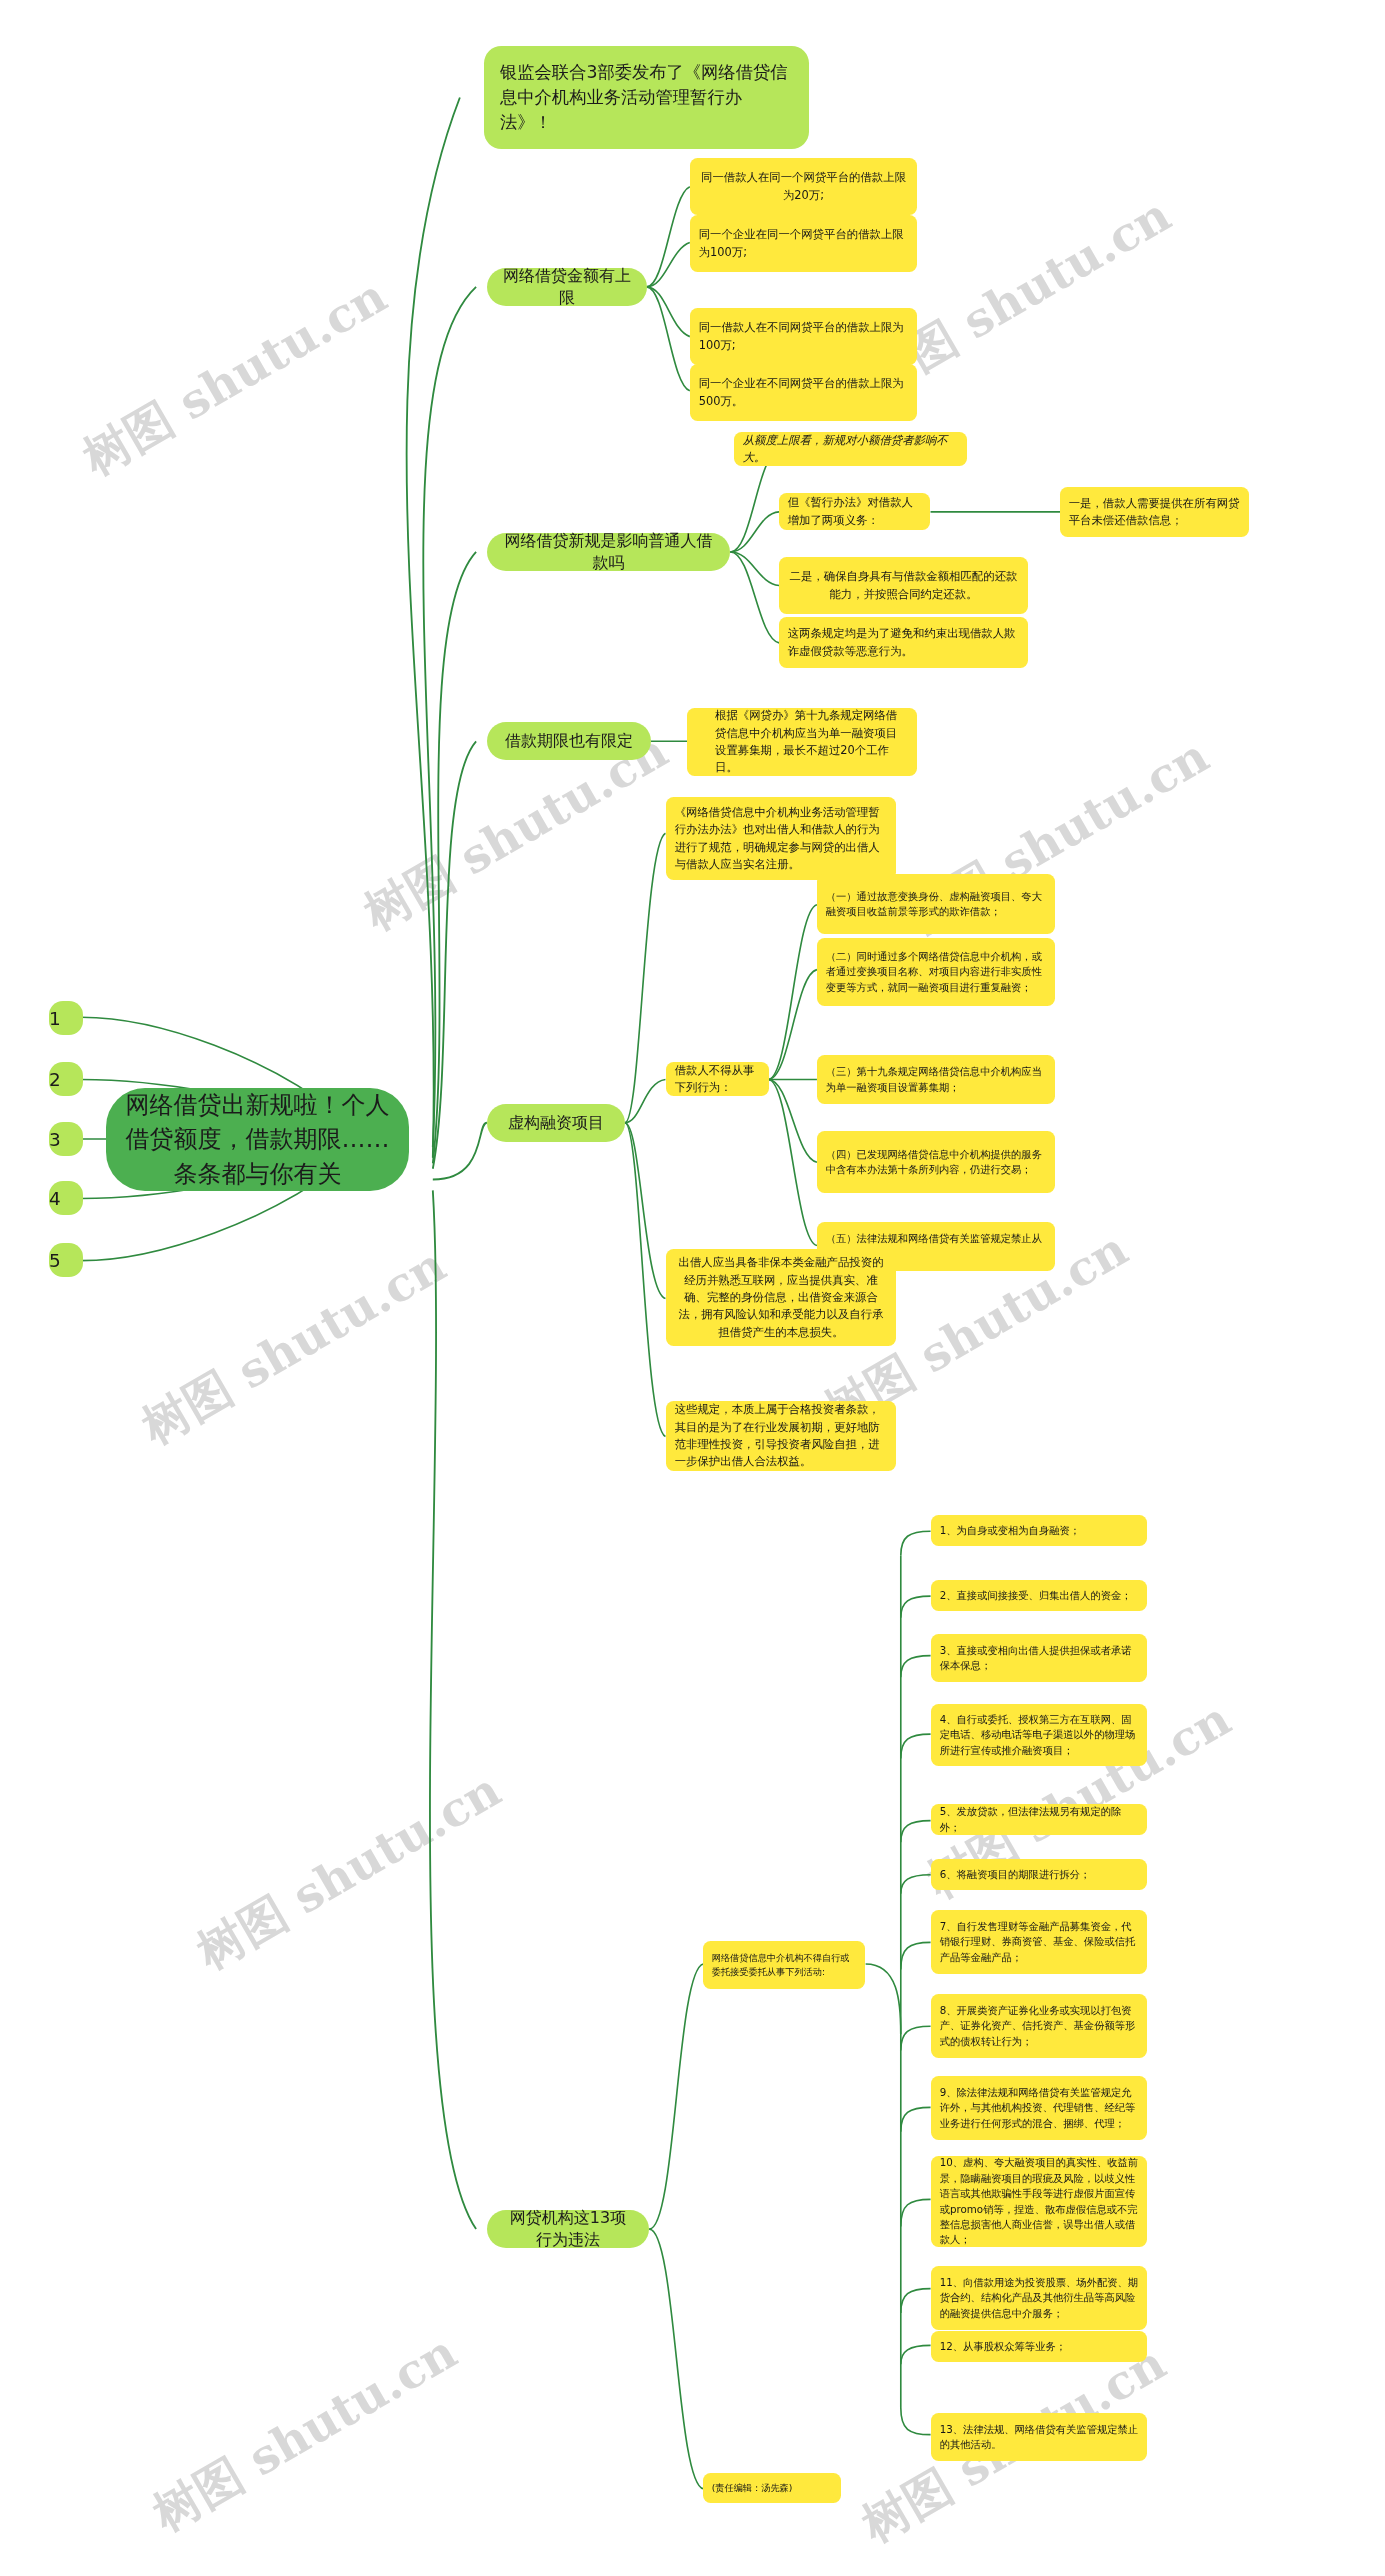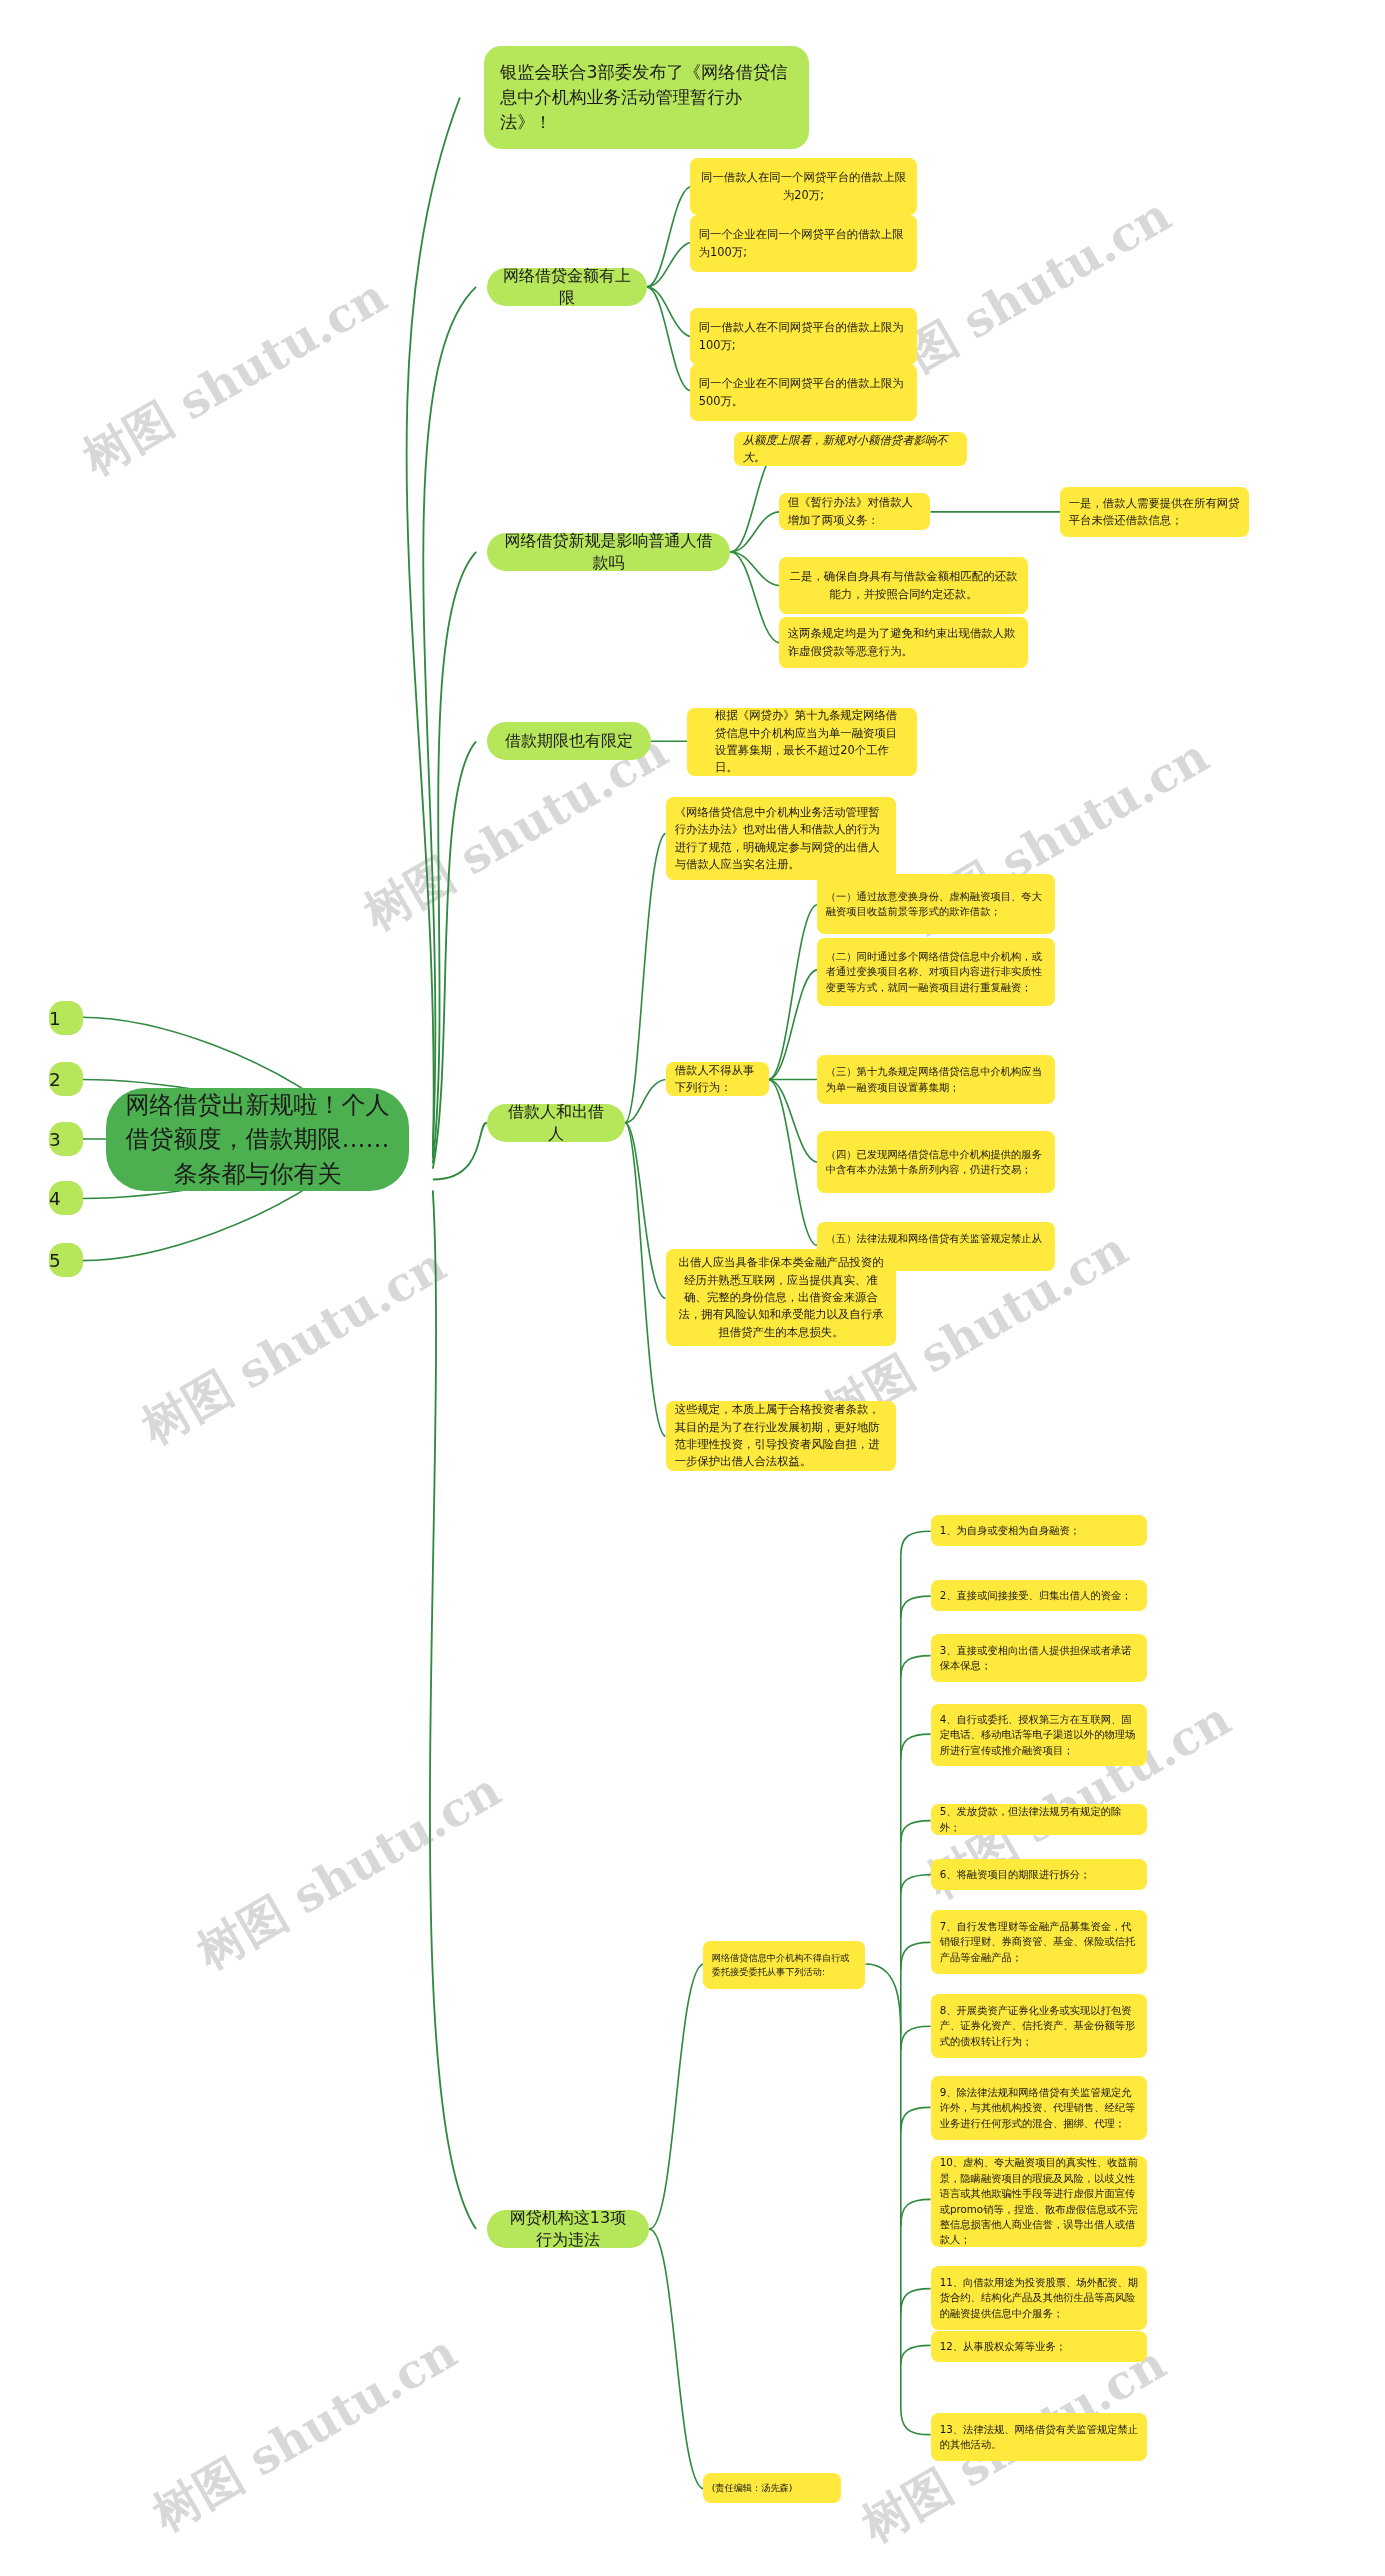--- a/index.html
+++ b/index.html
@@ -180,21 +180,21 @@
     </div>
 
   <div class="node lv1" style="left:487px;top:722px;width:164px;height:38px;">
     <span>借款期限也有限定</span>
   </div>
   <div class="node leaf" style="left:687px;top:708px;width:230px;height:68px;padding-left:28px;">
     <span>根据《网贷办》第十九条规定网络借贷信息中介机构应当为单一融资项目设置募集期，最长不超过20个工作日。</span>
     </div>
 
   <div class="node lv1" style="left:487px;top:1104px;width:138px;height:38px;">
-    <span>借款人和出借人</span>
+    <span>虚构融资项目</span>
   </div>
   <div class="node leaf" style="left:666px;top:797px;width:230px;height:83px;">
     <span>《网络借贷信息中介机构业务活动管理暂行办法办法》也对出借人和借款人的行为进行了规范，明确规定参与网贷的出借人与借款人应当实名注册。</span>
     </div>
 
   <div class="node leaf" style="left:666px;top:1062px;width:103px;height:34px;">
     <span>借款人不得从事下列行为：</span>
     </div>
 
   <div class="node leaf sm" style="left:817px;top:874px;width:238px;height:60px;">

